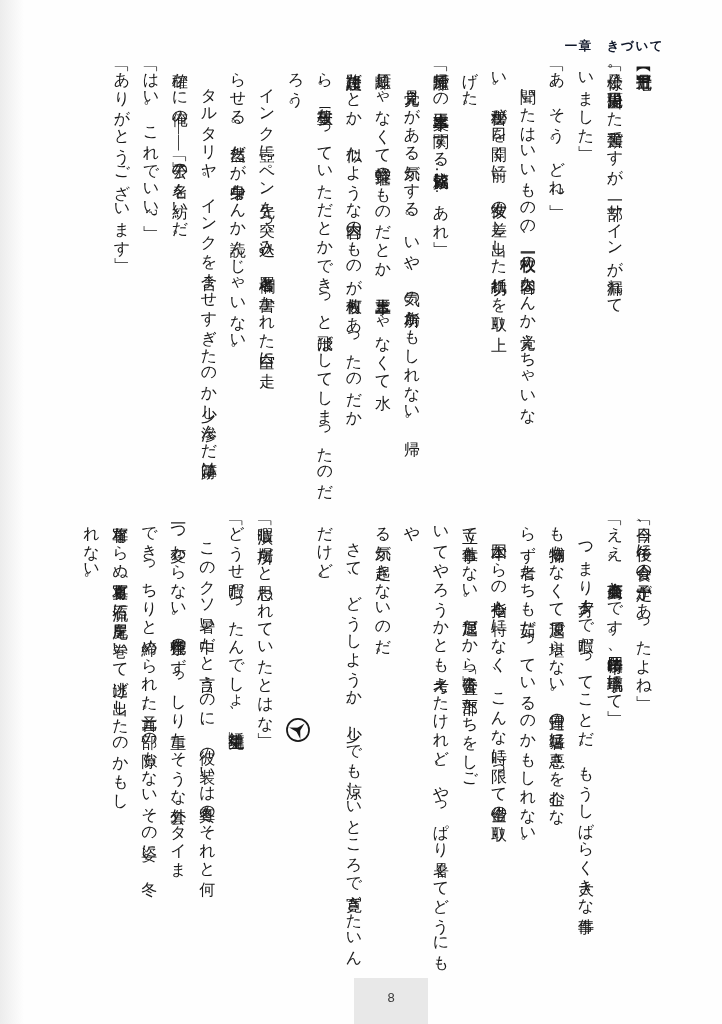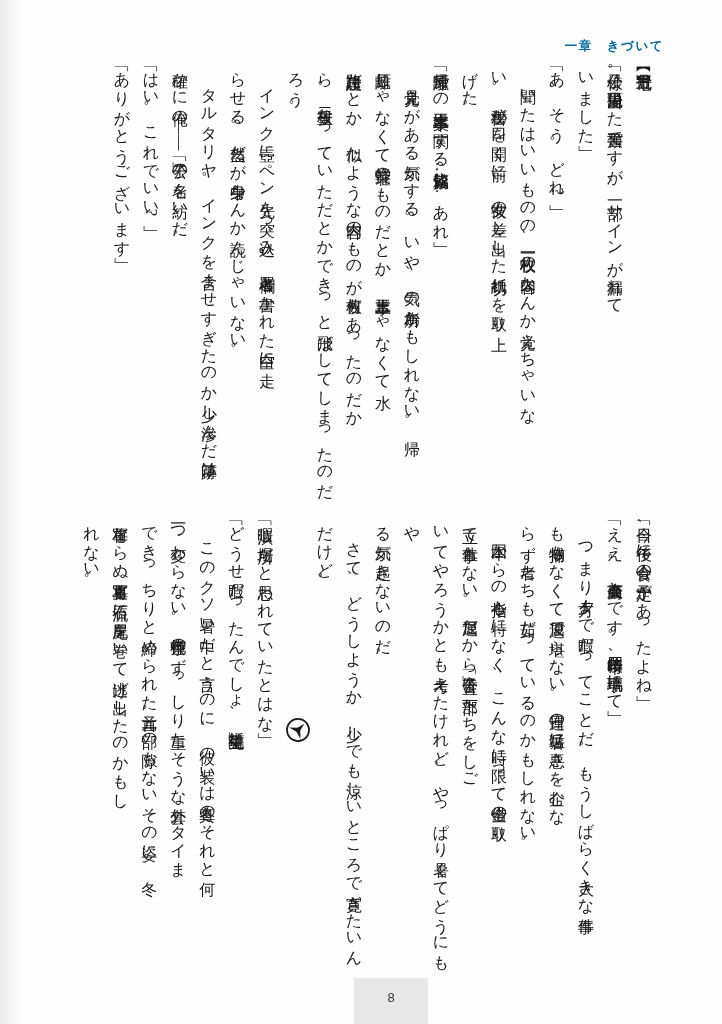--- a/index.html
+++ b/index.html
@@ -19,21 +19,21 @@
     position: absolute; left: 0; top: 0;
     width: 24px; height: 100%;
     background: linear-gradient(to right, #ececec, rgba(236,236,236,0));
   }
   .running-header {
     position: absolute; top: 38px; right: 58px;
     font-family: "Liberation Sans", "DejaVu Sans", sans-serif;
     font-weight: bold;
     font-size: 12.5px;
     letter-spacing: 1.5px;
-    color: #0369a1;
+    color: #0f172a;
   }
   .vblock {
     position: absolute; right: 63px;
     writing-mode: vertical-rl;
     text-orientation: mixed;
     font-size: 16px;
     letter-spacing: 0.45px;
     color: #1a1a1a;
   }
   .vblock-top { top: 61px; height: 447px; }

